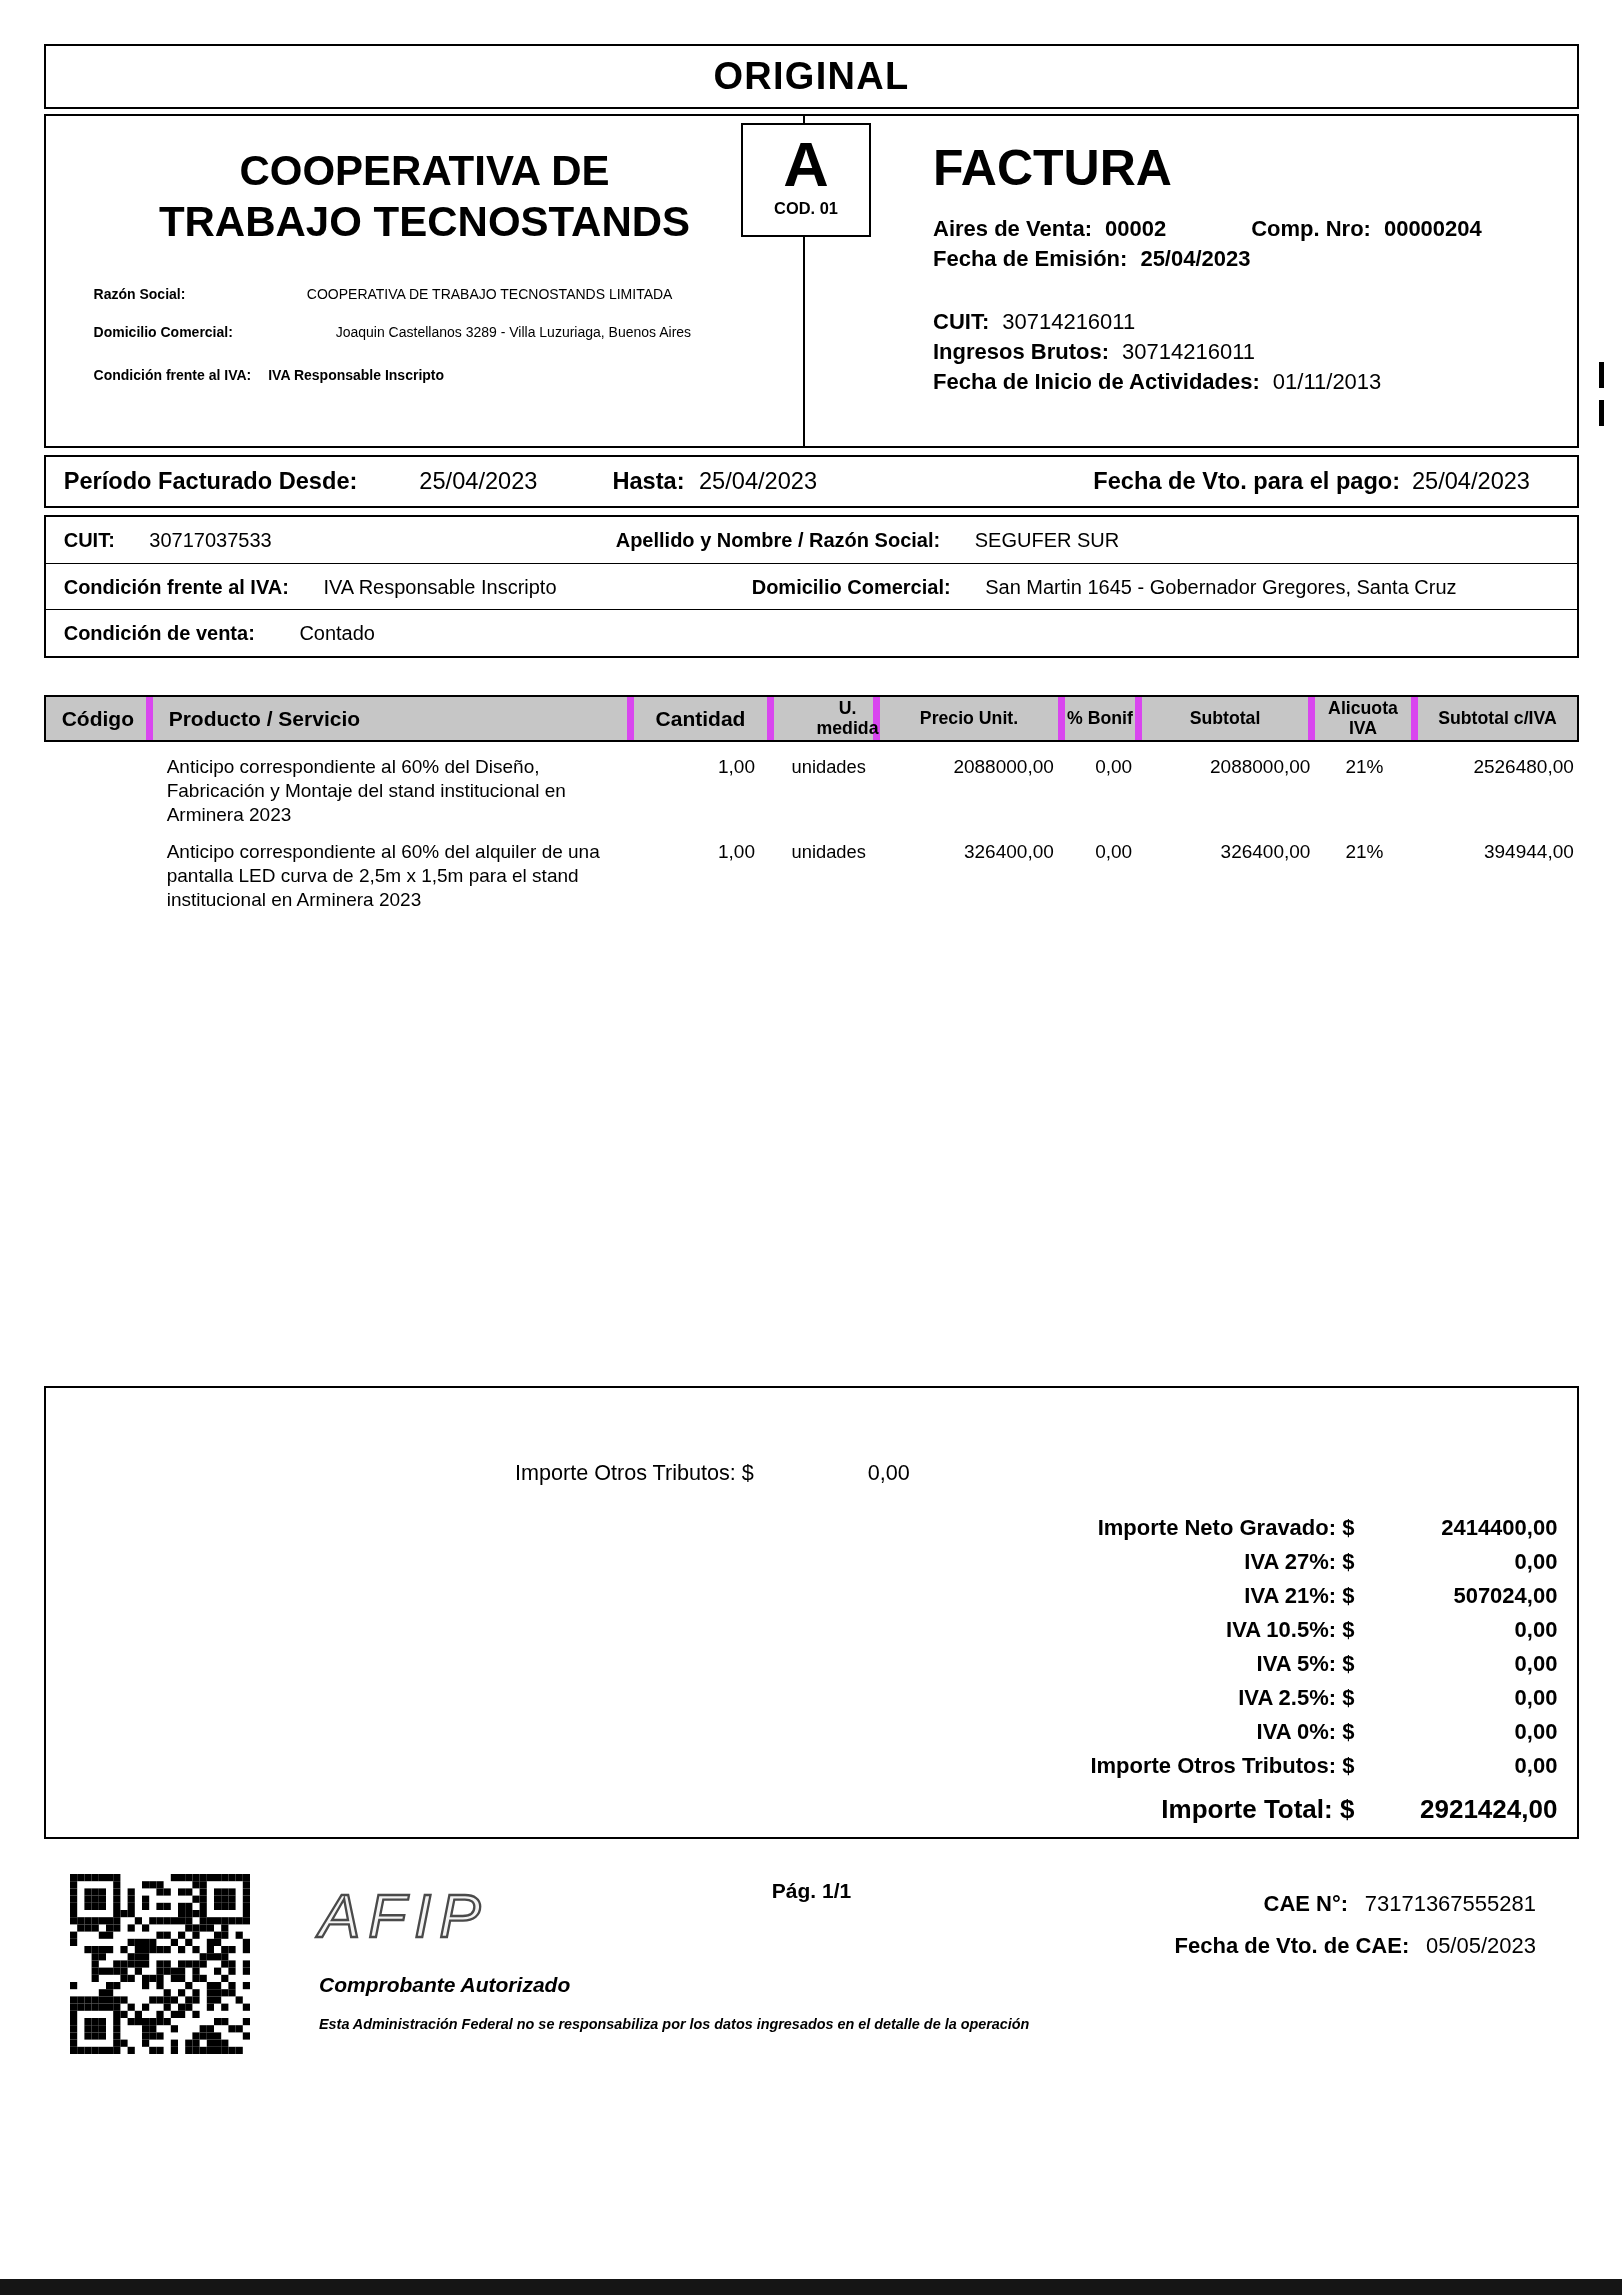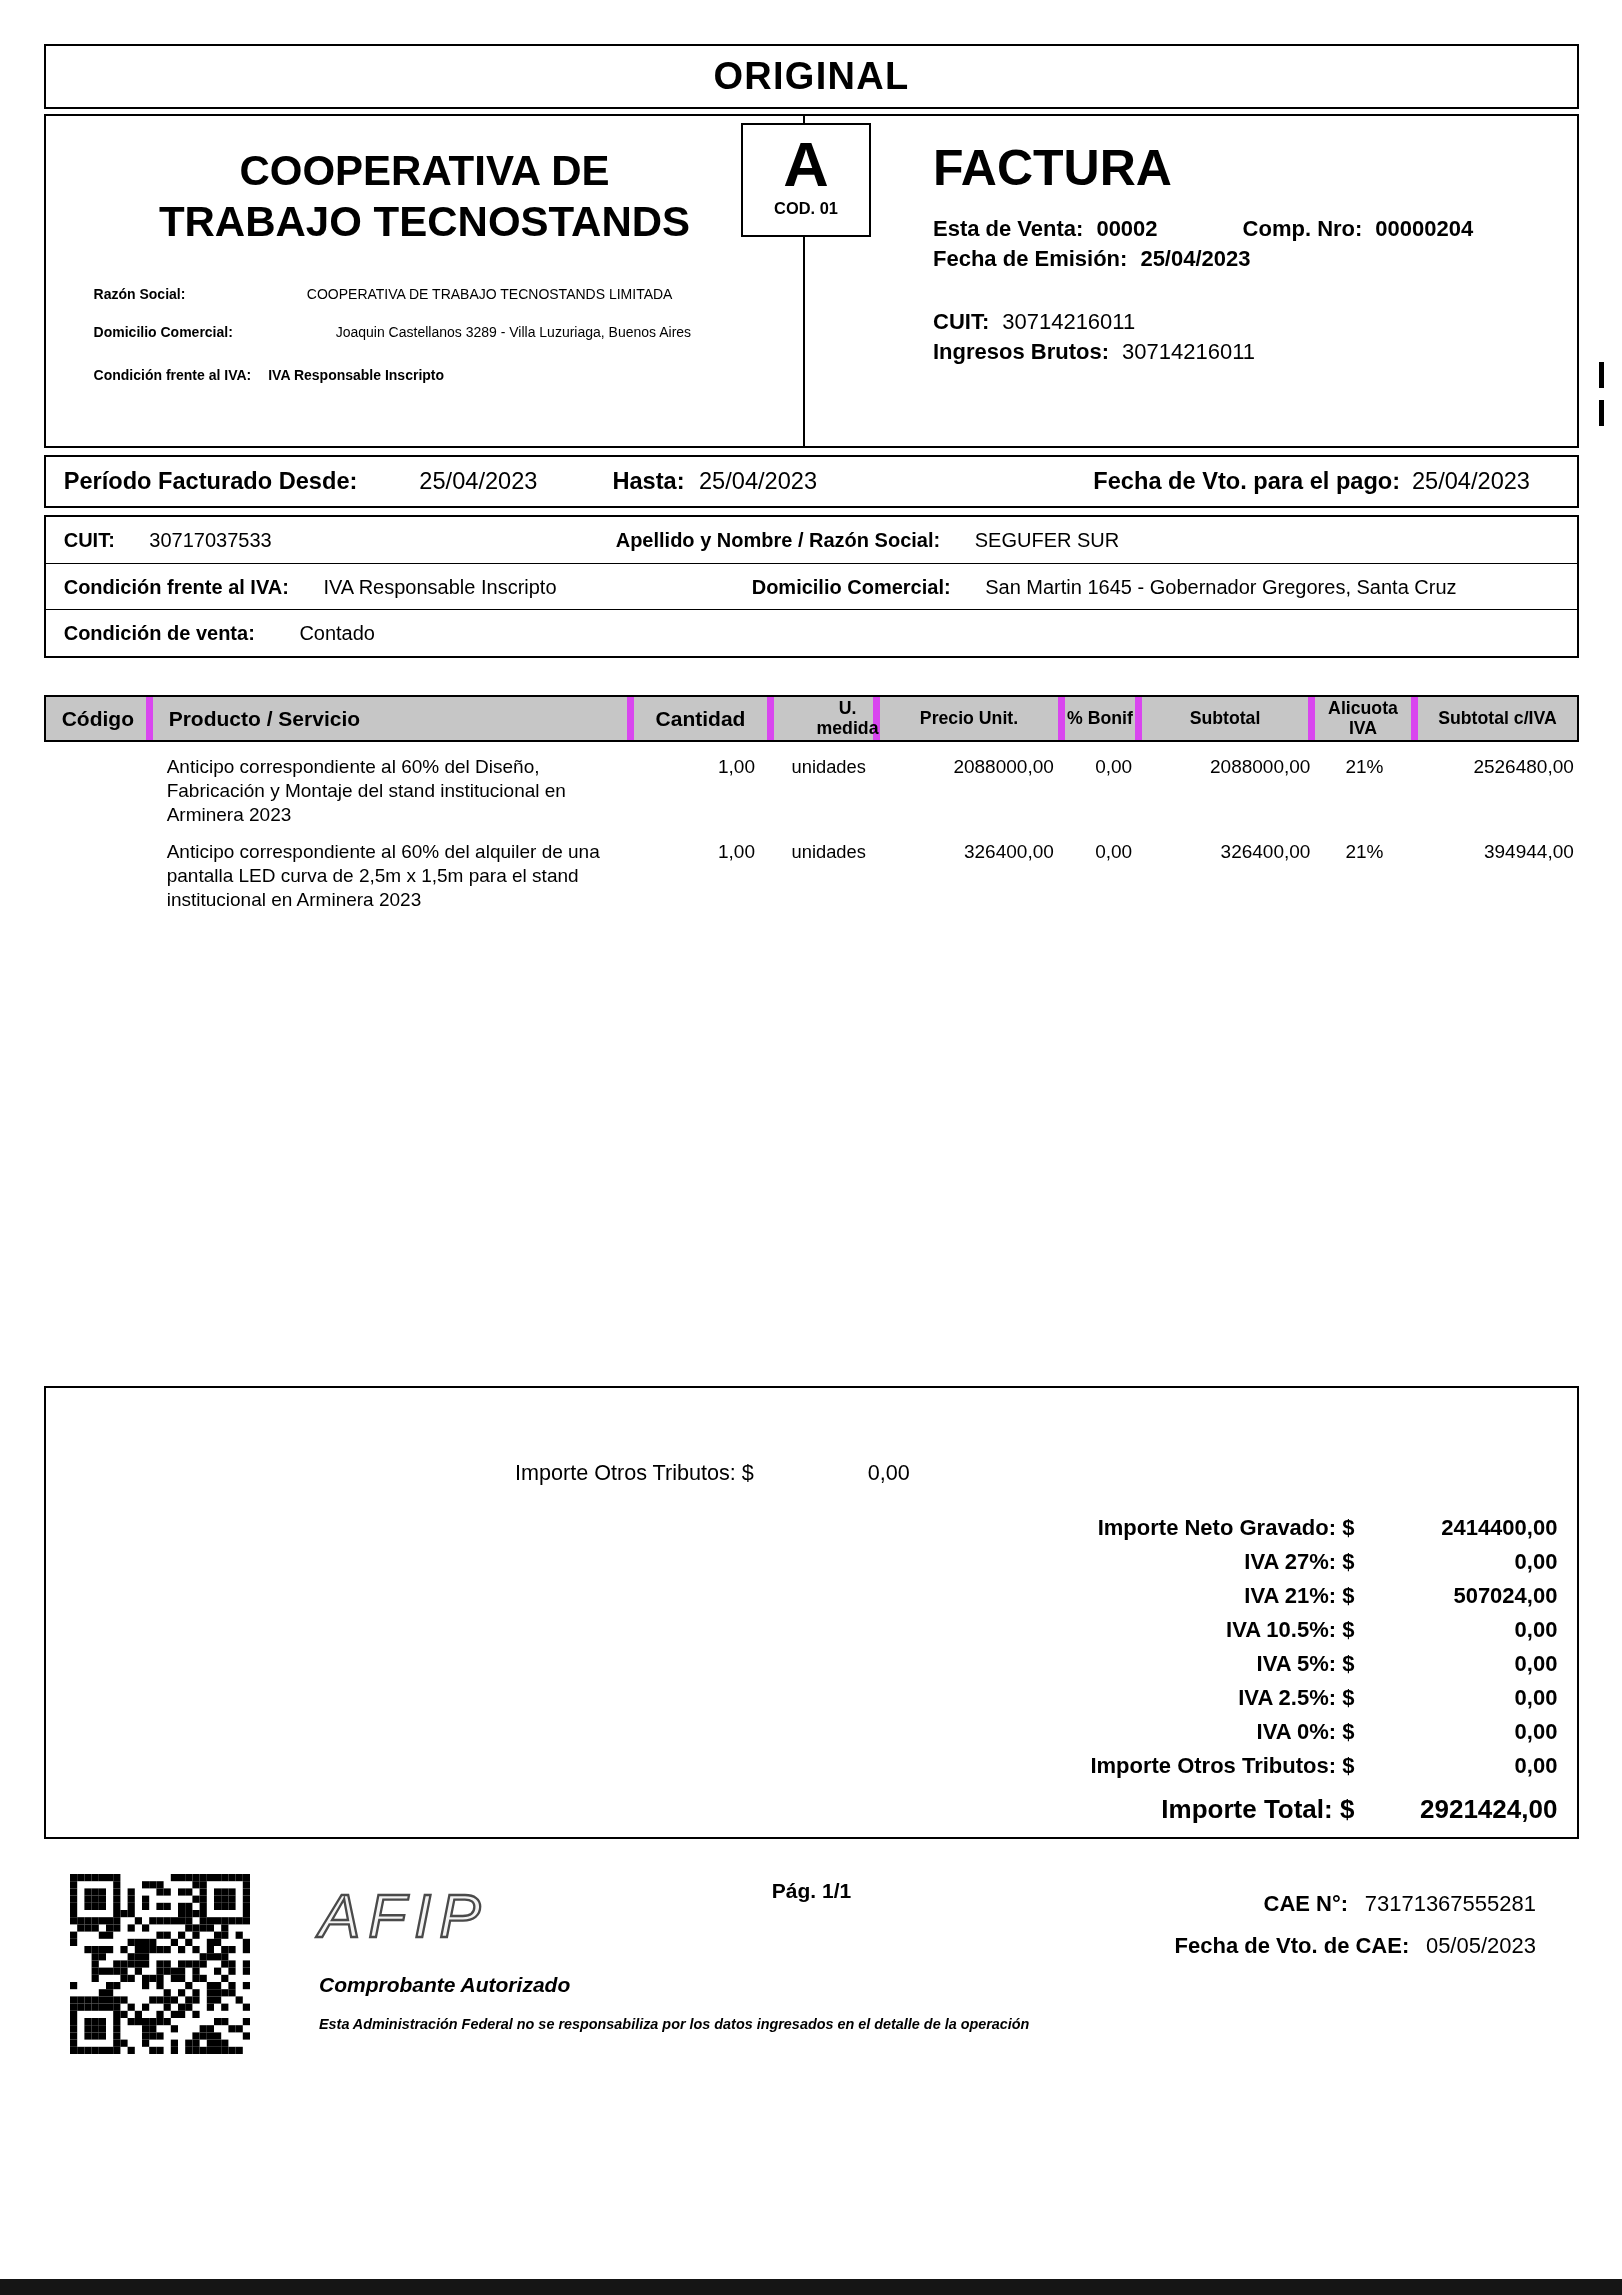--- a/index.html
+++ b/index.html
@@ -133,37 +133,41 @@
         </div>
         <div class="issuer-row iva-row">
           <span class="lbl">Condición frente al IVA:</span>
           <span class="val">IVA Responsable Inscripto</span>
         </div>
       </div>
 
       <div class="header-right">
         <div class="factura-title">FACTURA</div>
         <div class="inv-row">
-          <span class="b">Esta de Venta:</span>
+          <span class="b">Aires de Venta:</span>
           <span class="vb">00002</span>
           <span class="b g2">Comp. Nro:</span>
           <span class="vb">00000204</span>
         </div>
         <div class="inv-row">
           <span class="b">Fecha de Emisión:</span>
           <span class="vb">25/04/2023</span>
         </div>
         <div class="inv-block2">
           <div class="inv-row">
             <span class="b">CUIT:</span>
             <span class="vn">30714216011</span>
           </div>
           <div class="inv-row">
             <span class="b">Ingresos Brutos:</span>
             <span class="vn">30714216011</span>
+          </div>
+          <div class="inv-row">
+            <span class="b">Fecha de Inicio de Actividades:</span>
+            <span class="vn">01/11/2013</span>
           </div>
         </div>
       </div>
 
       <div class="letter-box">
         <div class="letter-a">A</div>
         <div class="letter-cod">COD. 01</div>
       </div>
     </div>
 

